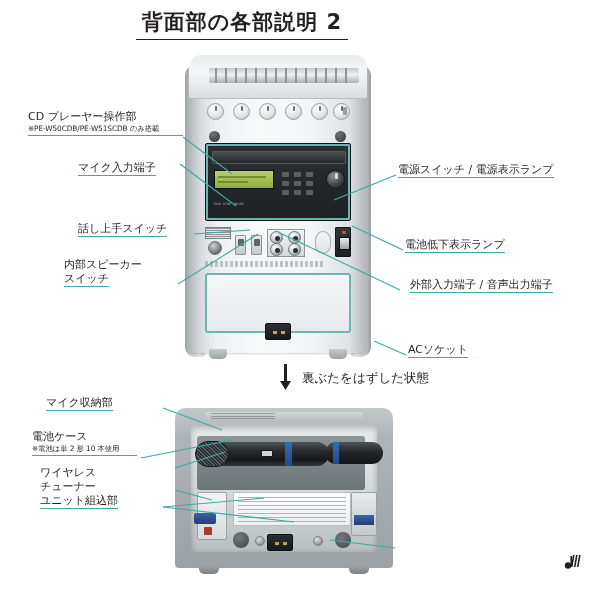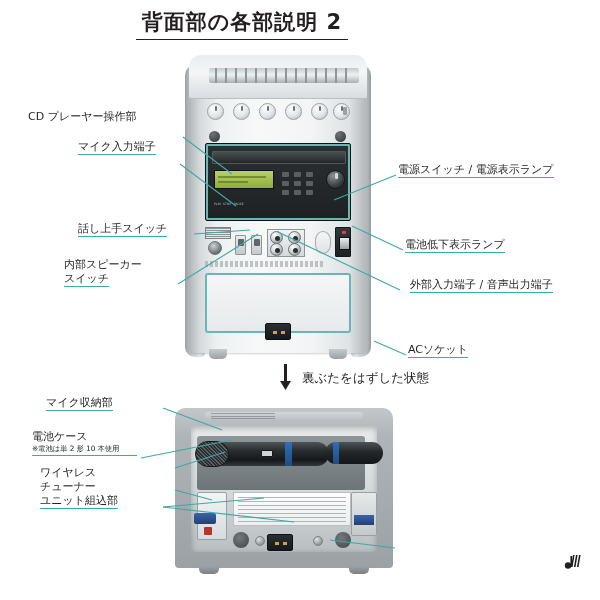--- a/index.html
+++ b/index.html
@@ -435,22 +435,23 @@
     <div class="ac-socket">
       <i style="left:7px"></i>
         <i style="left:15px"></i>
     </div>
 
     <div class="foot" style="left:26px"></div>
     <div class="foot" style="left:146px"></div>
   </div>
 
   <div class="label nounder" style="left:28px; top:110px">CD プレーヤー操作部</div>
-
-  <div class="label" style="left:78px; top:140px">マイク入力端子</div>
+  <div class="sub" style="left:28px; top:125px; width:155px">※PE-W50CDB/PE-W51SCDB のみ搭載</div>
+
+  <div class="label" style="left:78px; top:161px">マイク入力端子</div>
 
   <div class="label" style="left:78px; top:222px">話し上手スイッチ</div>
 
   <div class="label nounder" style="left:64px; top:258px">内部スピーカー</div>
   <div class="label" style="left:64px; top:272px">スイッチ</div>
 
   <div class="label" style="left:405px; top:238px">電池低下表示ランプ</div>
 
   <div class="label" style="left:398px; top:163px">電源スイッチ / 電源表示ランプ</div>
 

